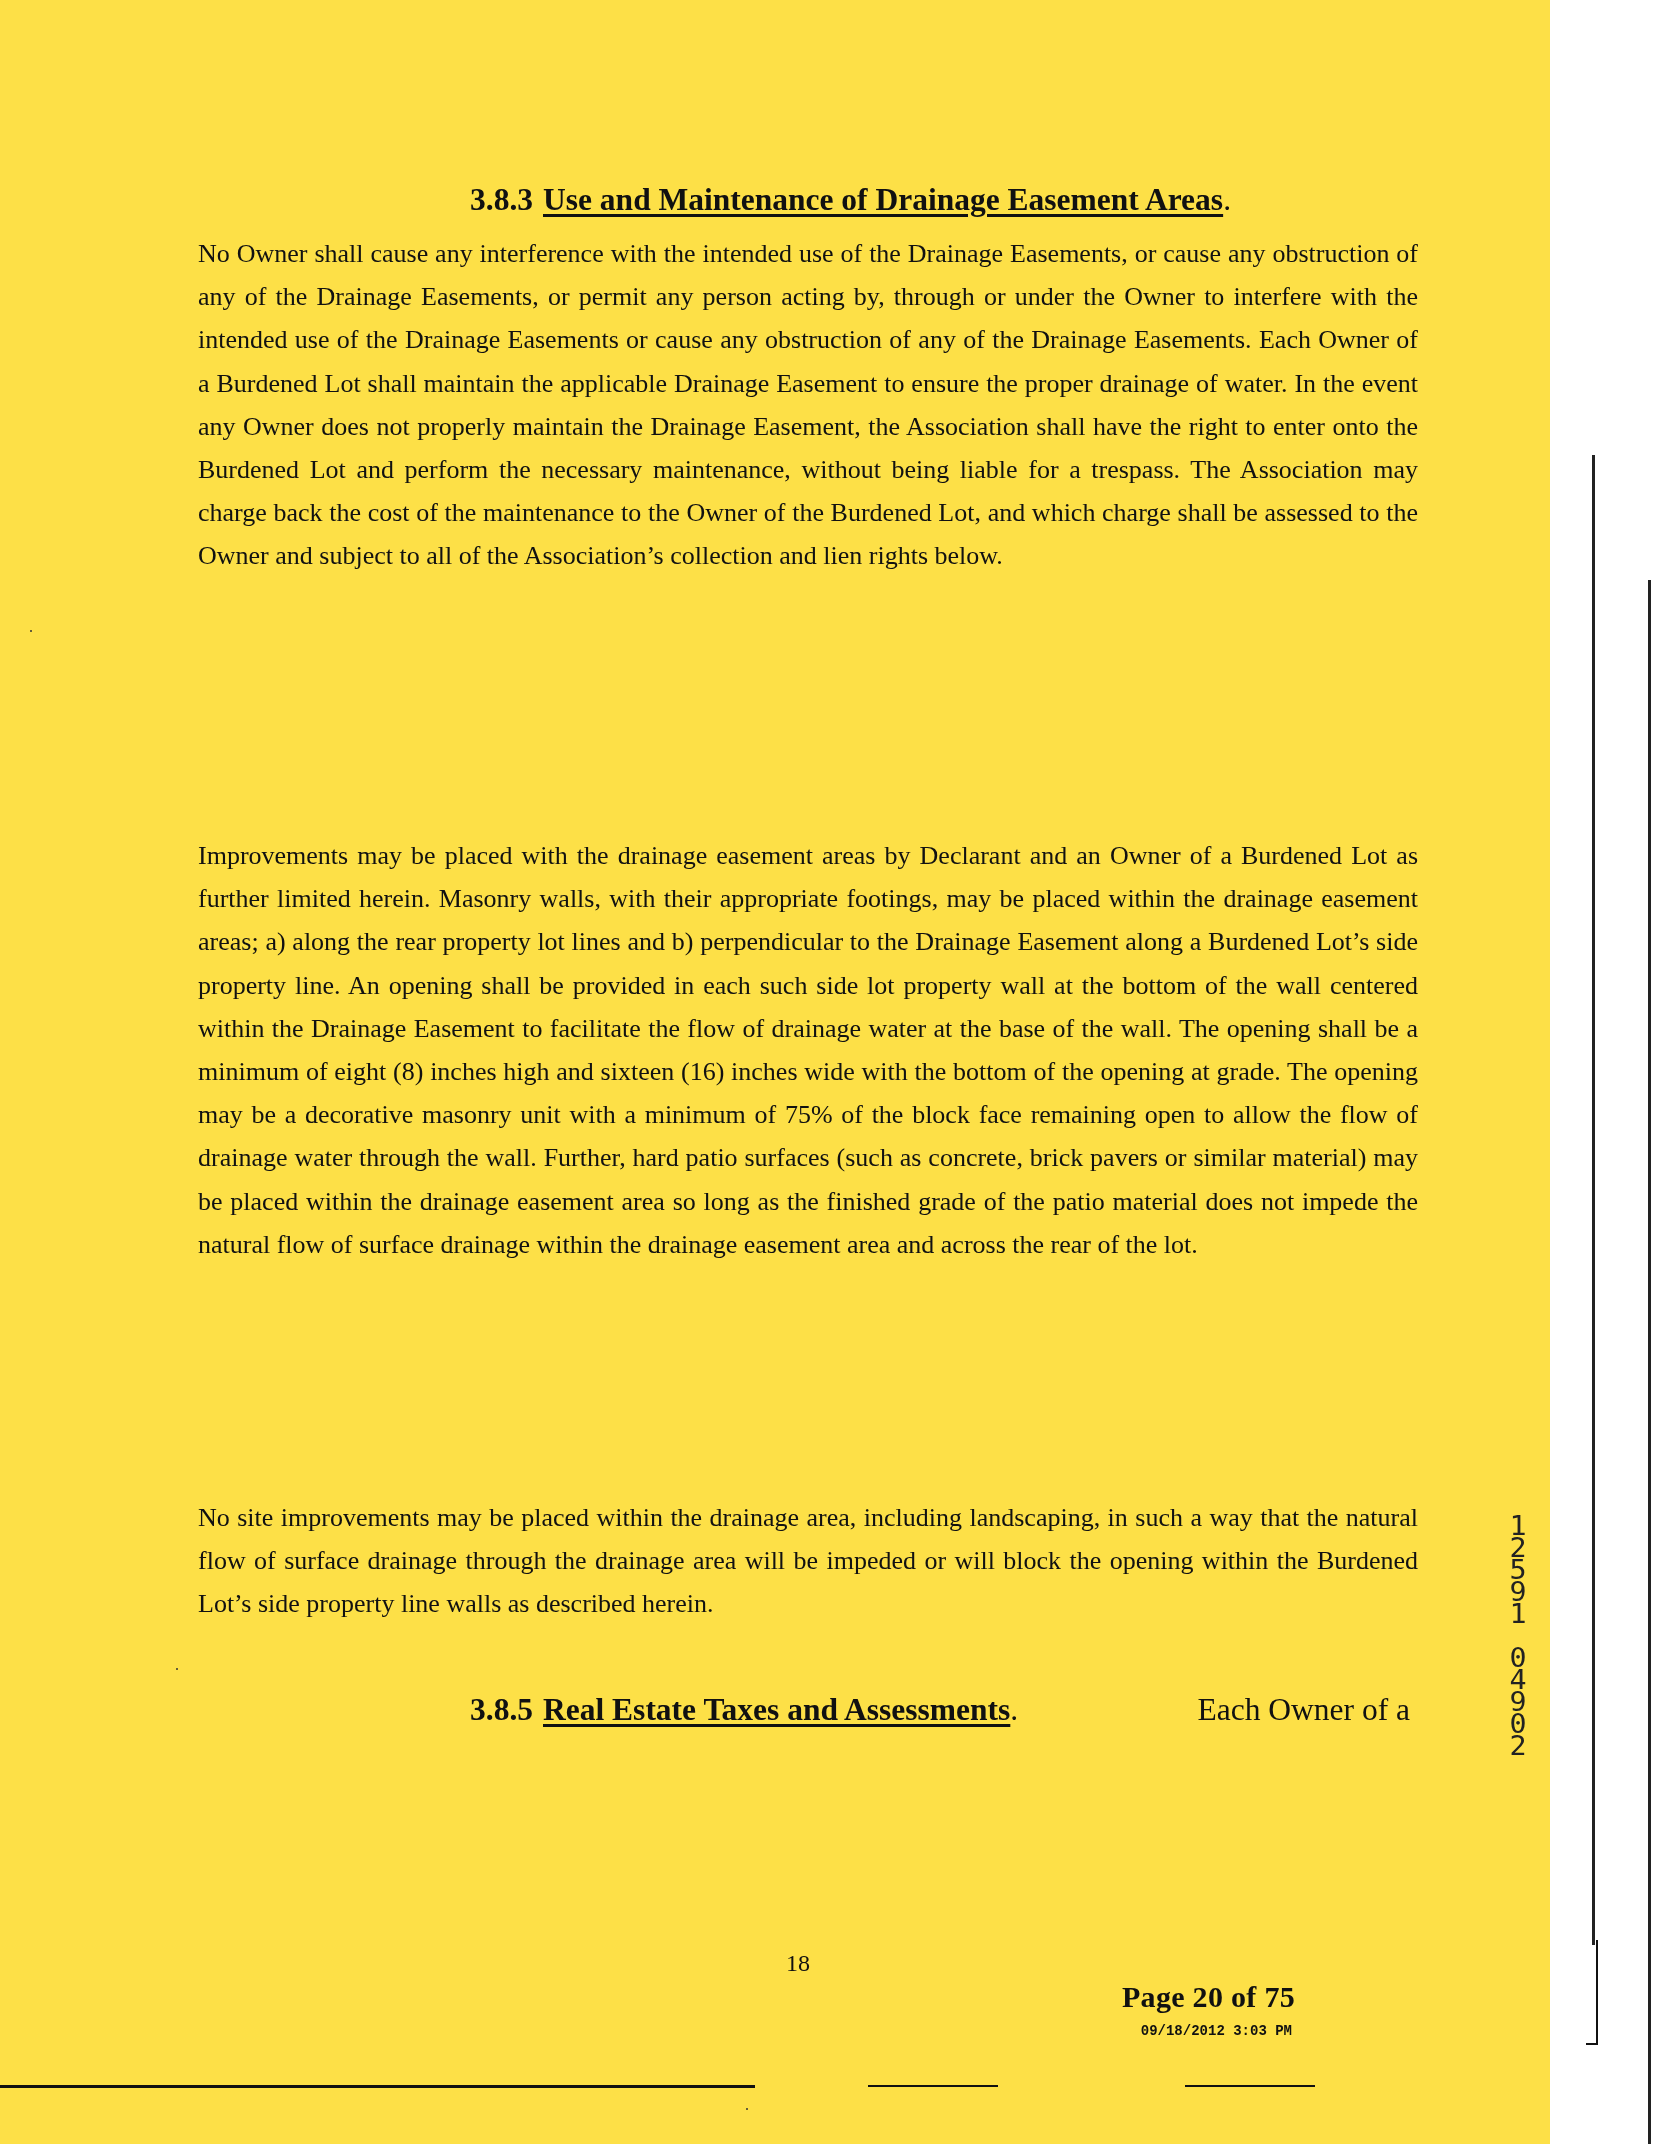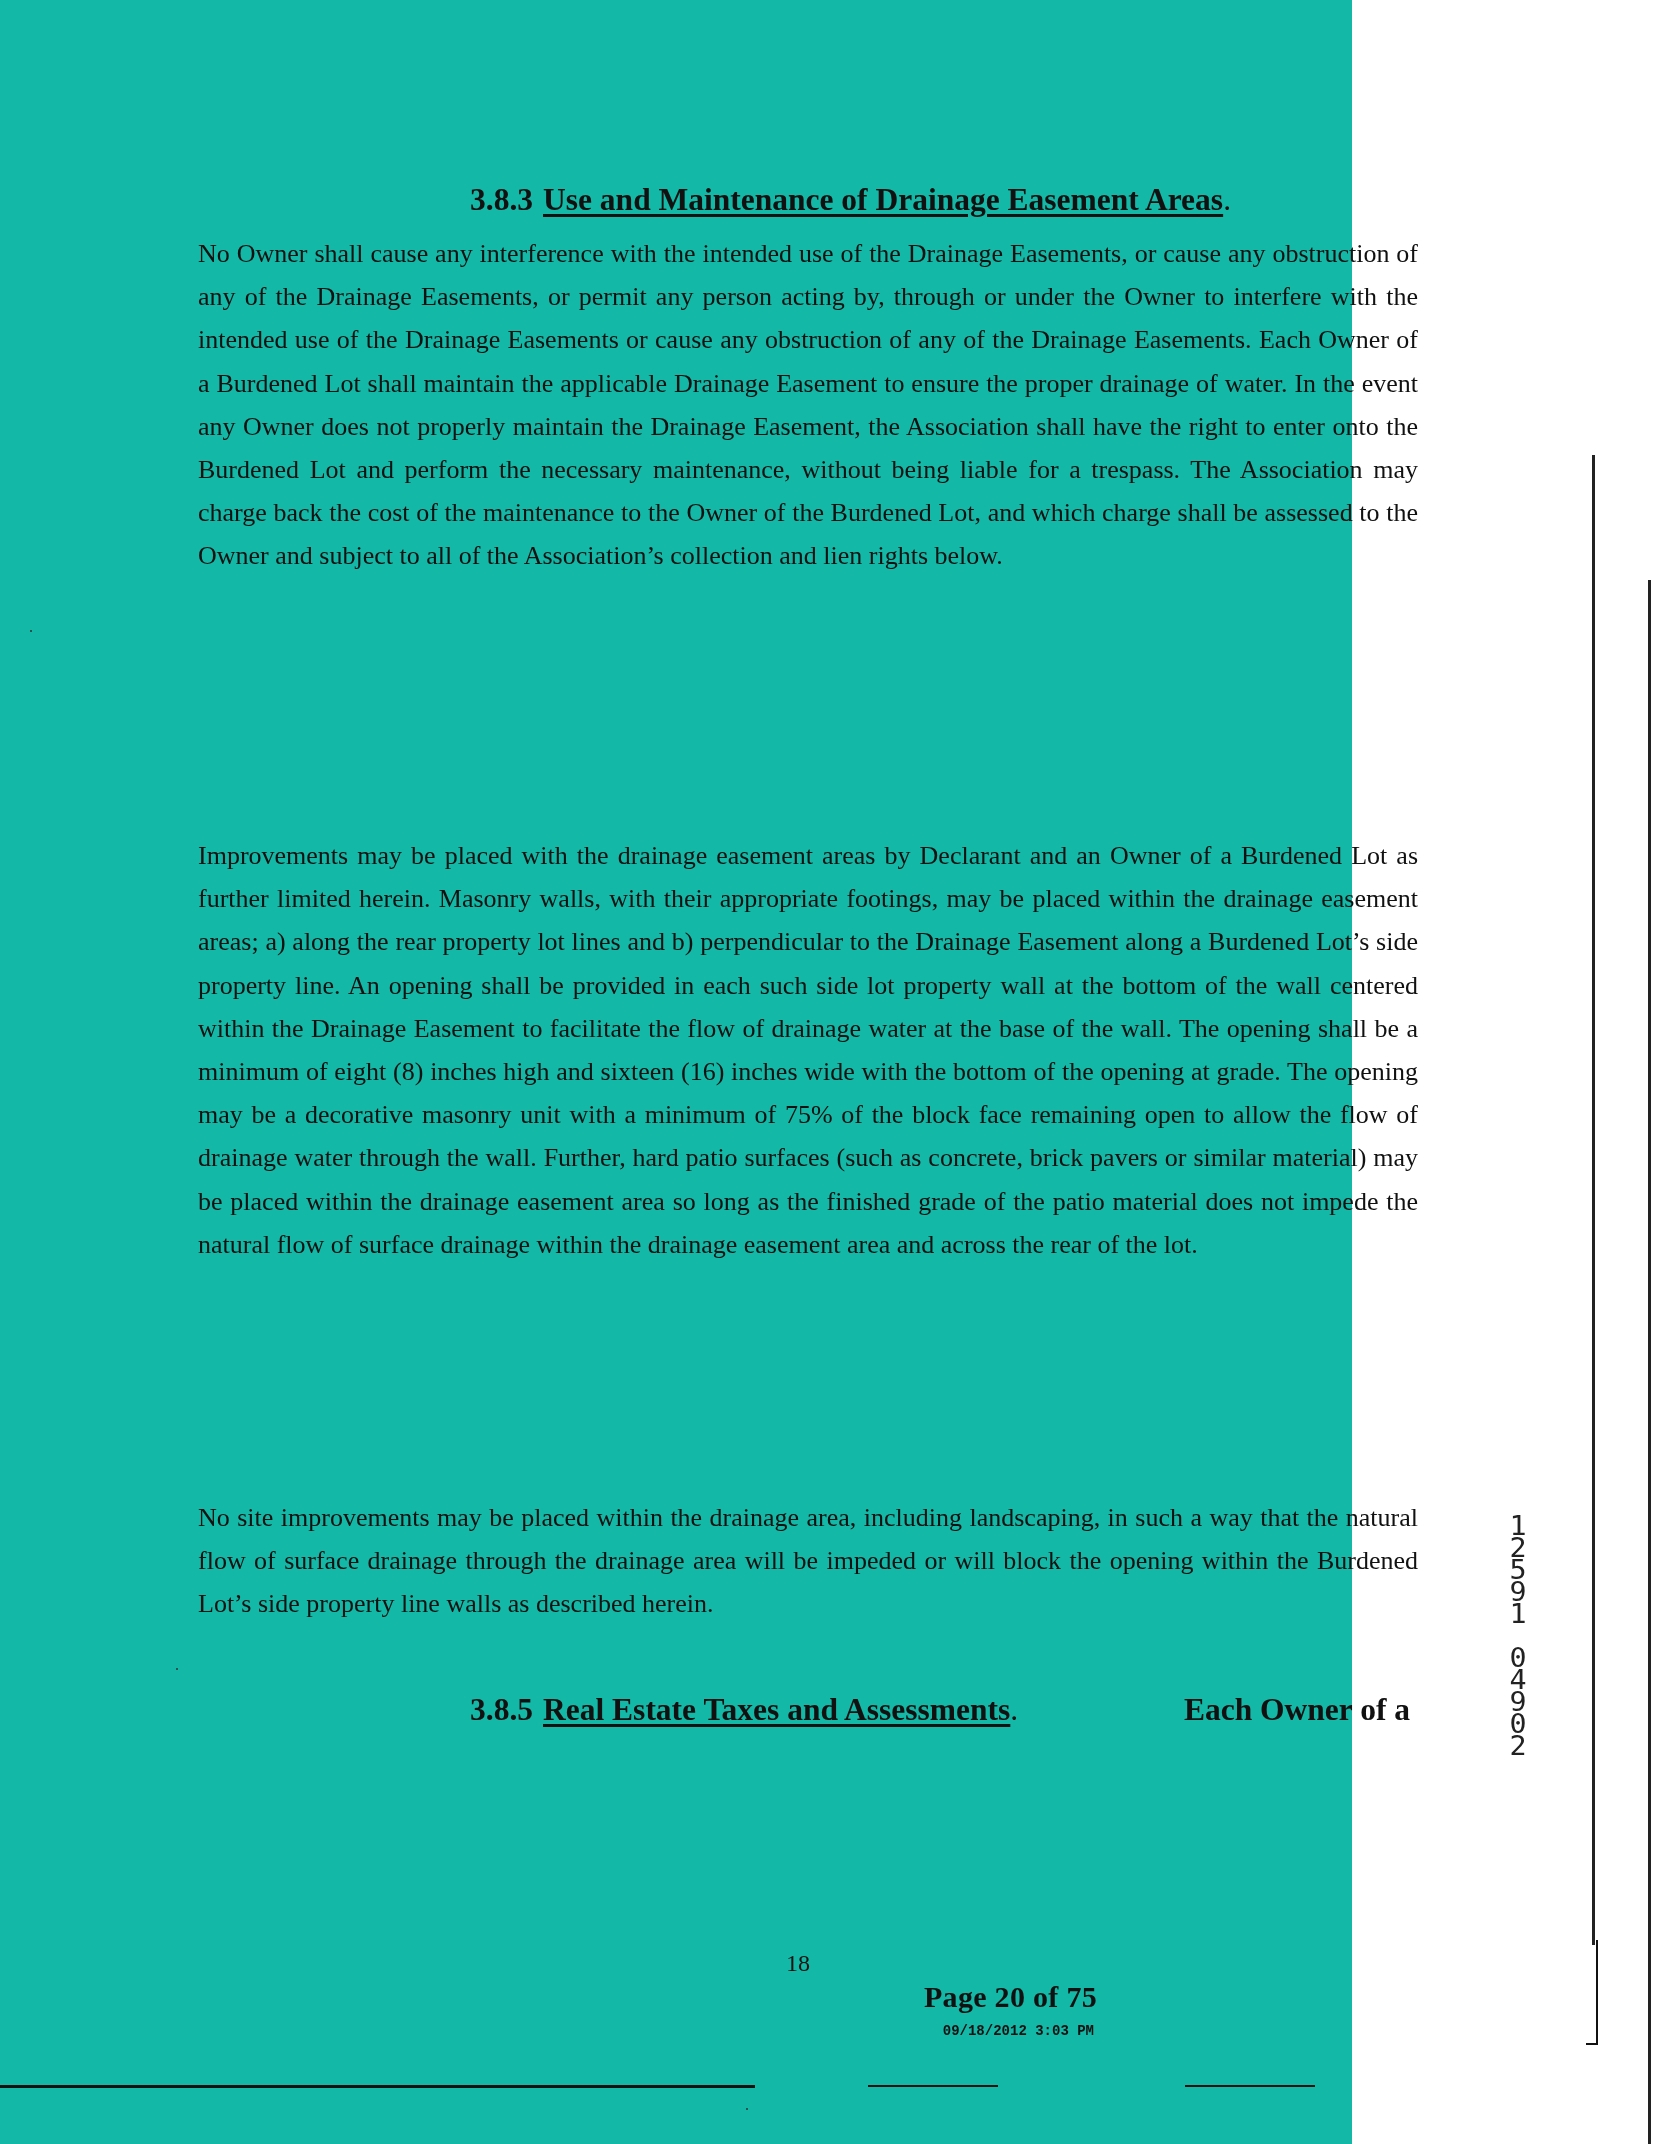--- a/index.html
+++ b/index.html
@@ -1,17 +1,17 @@
 <!DOCTYPE html>
 <html><head>
 <meta charset="utf-8">
 <style>
   html, body { margin: 0; padding: 0; background: #ffffff; }
   body { width: 1664px; height: 2144px; position: relative; overflow: hidden; }
-  .page { position: absolute; left: 0; top: 0; width: 1352px; height: 2144px; background: #14b8a6; }
+  .page { position: absolute; left: 0; top: 0; width: 1550px; height: 2144px; background: #fde047; }
   .serif { font-family: "Liberation Serif", "DejaVu Serif", serif; color: #111; }
   .heading-line {
     position: absolute; left: 190px; width: 1220px;
     font-size: 31.5px; line-height: 40px; text-align: left;
   }
   .heading-line .num { font-weight: bold; margin-left: 280px; margin-right: 10px; }
   .heading-line .title { font-weight: bold; text-decoration: underline; text-underline-offset: 4px; text-decoration-thickness: 3px; }
   .para {
     position: absolute; left: 190px; width: 1220px;
     font-size: 26px; line-height: 43.2px; text-align: justify; text-align-last: left;
@@ -54,21 +54,21 @@
   <div class="heading-line serif" style="top:180px;">
     <span class="num">3.8.3</span><span class="title">Use and Maintenance of Drainage Easement Areas</span><span>.</span>
   </div>
   <p class="para serif" style="top:224px;">No Owner shall cause any interference with the intended use of the Drainage Easements, or cause any obstruction of any of the Drainage Easements, or permit any person acting by, through or under the Owner to interfere with the intended use of the Drainage Easements or cause any obstruction of any of the Drainage Easements. Each Owner of a Burdened Lot shall maintain the applicable Drainage Easement to ensure the proper drainage of water. In the event any Owner does not properly maintain the Drainage Easement, the Association shall have the right to enter onto the Burdened Lot and perform the necessary maintenance, without being liable for a trespass. The Association may charge back the cost of the maintenance to the Owner of the Burdened Lot, and which charge shall be assessed to the Owner and subject to all of the Association’s collection and lien rights below.</p>
 
   <p class="para serif" style="top:826px;">Improvements may be placed with the drainage easement areas by Declarant and an Owner of a Burdened Lot as further limited herein. Masonry walls, with their appropriate footings, may be placed within the drainage easement areas; a) along the rear property lot lines and b) perpendicular to the Drainage Easement along a Burdened Lot’s side property line. An opening shall be provided in each such side lot property wall at the bottom of the wall centered within the Drainage Easement to facilitate the flow of drainage water at the base of the wall. The opening shall be a minimum of eight (8) inches high and sixteen (16) inches wide with the bottom of the opening at grade. The opening may be a decorative masonry unit with a minimum of 75% of the block face remaining open to allow the flow of drainage water through the wall. Further, hard patio surfaces (such as concrete, brick pavers or similar material) may be placed within the drainage easement area so long as the finished grade of the patio material does not impede the natural flow of surface drainage within the drainage easement area and across the rear of the lot.</p>
   <p class="para serif" style="top:1488px;">No site improvements may be placed within the drainage area, including landscaping, in such a way that the natural flow of surface drainage through the drainage area will be impeded or will block the opening within the Burdened Lot’s side property line walls as described herein.</p>
 
   <div class="heading-line serif" style="top:1690px; text-align:left;">
     <span class="num">3.8.5</span><span class="title">Real Estate Taxes and Assessments</span><span>.</span>
-    <span style="float:right;font-weight:bold;">Each Owner of a</span>
+    <span style="float:right;">Each Owner of a</span>
   </div>
 
   <div class="page-num serif">18</div>
 
   <div class="side-number">
     <span>1</span>
     <span>2</span>
     <span>5</span>
     <span>9</span>
     <span>1</span>

